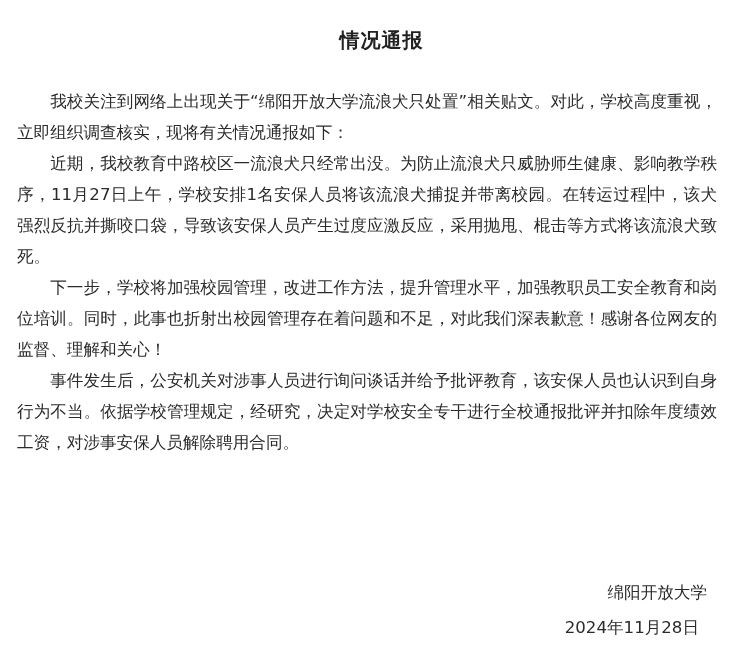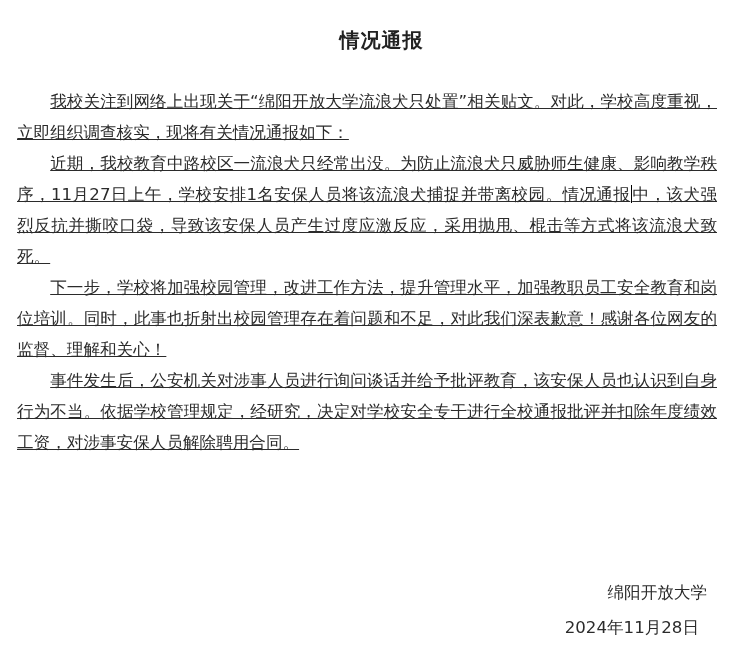--- a/index.html
+++ b/index.html
@@ -11,38 +11,38 @@
     .title {
       position: absolute; top: 27px; left: 16px; width: 731px;
       text-align: center; font-size: 20px; font-weight: bold; color: #222;
       letter-spacing: 1px;
     }
     .body-text {
       position: absolute; top: 86px; left: 17px; width: 700px;
       font-size: 16.6px; line-height: 31px; text-align: justify;
       text-align-last: left;
     }
-    .para { margin: 0; text-indent: 2em; text-decoration: underline; }
+    .para { margin: 0; text-indent: 2em; }
     .para + .para { margin-top: 0; }
     .cursor {
       display: inline-block; width: 1px; height: 18px; background: #000;
       vertical-align: -3px; margin-left: 1px;
     }
     .sig {
       position: absolute; right: 24px; text-align: right; font-size: 16.6px; color: #2b2b2b;
     }
     .sig-org { top: 582px; right: 24px; margin-left: 21px; }
     .sig-date { top: 617px; right: 32px; }
   </style>
 </head>
 <body>
 
 <div class="title">情况通报</div>
 
 <div class="body-text">
   <p class="para">我校关注到网络上出现关于“绵阳开放大学流浪犬只处置”相关贴文。对此，学校高度重视，立即组织调查核实，现将有关情况通报如下：</p>
-  <p class="para"><span>近期，我校教育中路校区一流浪犬只经常出没。为防止流浪犬只威胁师生健康、影响教学秩序，11月27日上午，学校安排1名安保人员将该流浪犬捕捉并带离校园。情况通报</span><span class="cursor"></span><span>中，该犬强烈反抗并撕咬口袋，导致该安保人员产生过度应激反应，采用抛甩、棍击等方式将该流浪犬致死。</span></p>
+  <p class="para"><span>近期，我校教育中路校区一流浪犬只经常出没。为防止流浪犬只威胁师生健康、影响教学秩序，11月27日上午，学校安排1名安保人员将该流浪犬捕捉并带离校园。在转运过程</span><span class="cursor"></span><span>中，该犬强烈反抗并撕咬口袋，导致该安保人员产生过度应激反应，采用抛甩、棍击等方式将该流浪犬致死。</span></p>
   <p class="para">下一步，学校将加强校园管理，改进工作方法，提升管理水平，加强教职员工安全教育和岗位培训。同时，此事也折射出校园管理存在着问题和不足，对此我们深表歉意！感谢各位网友的监督、理解和关心！</p>
   <p class="para">事件发生后，公安机关对涉事人员进行询问谈话并给予批评教育，该安保人员也认识到自身行为不当。依据学校管理规定，经研究，决定对学校安全专干进行全校通报批评并扣除年度绩效工资，对涉事安保人员解除聘用合同。</p>
 </div>
 
 <div class="sig sig-org">绵阳开放大学</div>
 <div class="sig sig-date">2024年11月28日</div>
 
 </body></html>

